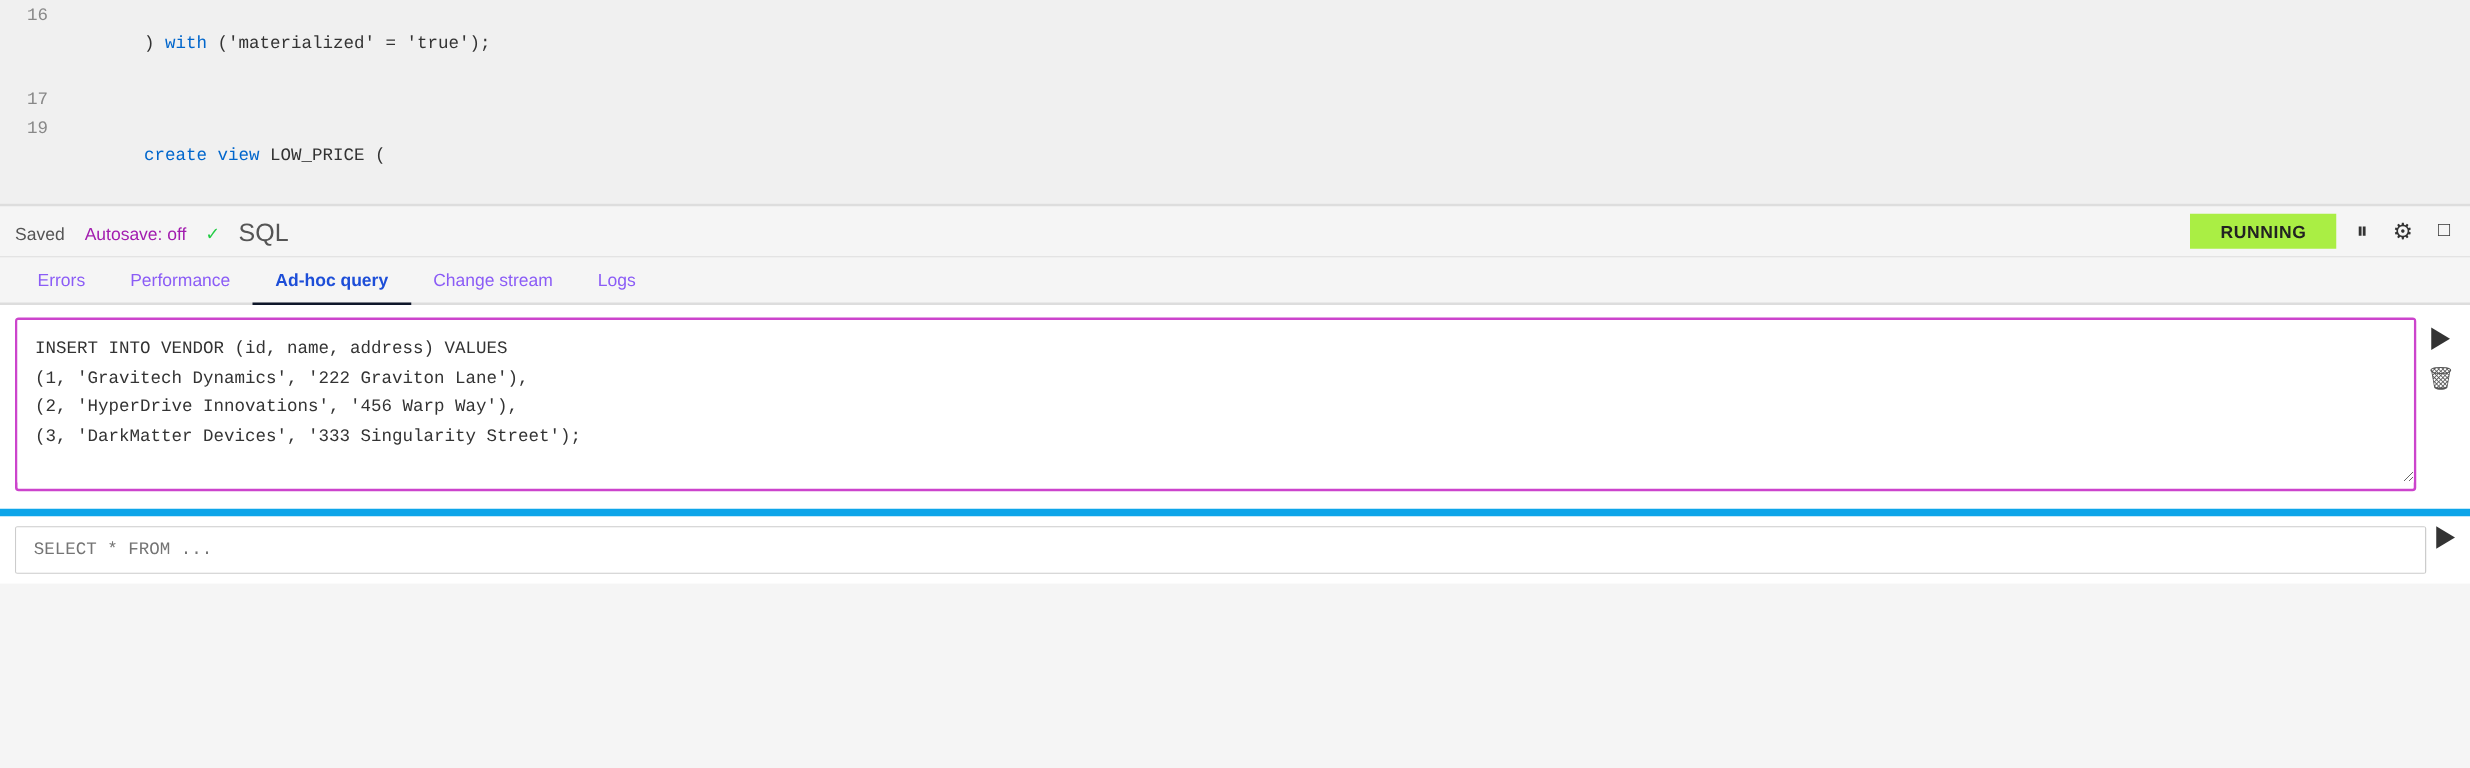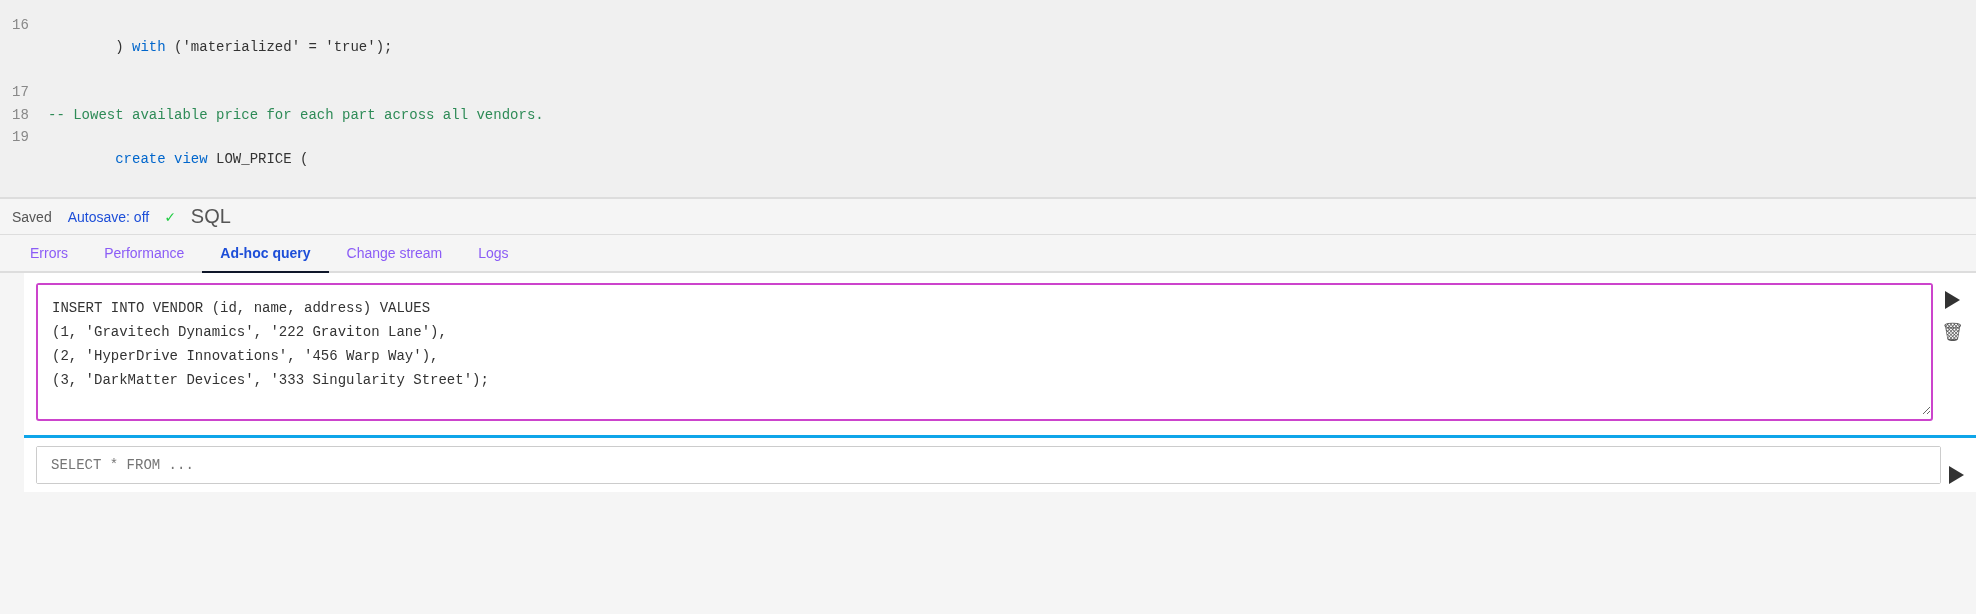--- a/index.html
+++ b/index.html
@@ -6,22 +6,23 @@
     body {
       font-family: 'Courier New', Courier, monospace;
       background: #f5f5f5;
       font-size: 14px;
       overflow: hidden;
     }
 
     
     .code-area {
       background: #f0f0f0;
-      padding: 12px 0 0 0;
+      padding: 0 0 0 0;
       border-bottom: 1px solid #ddd;
+      text-align: center;
     }
 
     .code-lines {
       padding: 2px 0 4px 0;
       line-height: 1.6;
     }
 
     .code-line {
       display: flex;
       align-items: baseline;
@@ -69,21 +70,21 @@
       gap: 12px;
     }
 
     .saved-label {
       color: #555;
       font-family: sans-serif;
       font-size: 14px;
     }
 
     .autosave-label {
-      color: #1d4ed8;
+      color: #a21caf;
       font-family: sans-serif;
       font-size: 14px;
     }
 
     .checkmark {
       color: #22cc44;
       font-size: 16px;
     }
 
     .sql-label {
@@ -154,21 +155,20 @@
     .tab.active {
       color: #1d4ed8;
       font-weight: 700;
       border-bottom: 2px solid #0f172a;
     }
 
     
     .main-content {
       background: #fff;
       padding: 0;
-      margin-left: 24px;
     }
 
     
     .query-block {
       display: flex;
       align-items: flex-start;
       padding: 10px 12px;
       gap: 8px;
     }
 
@@ -247,25 +247,25 @@
     .results-value {
       font-family: sans-serif;
       font-size: 16px;
       color: #222;
       margin-top: 4px;
     }
 
     
     .bottom-query-block {
       display: flex;
-      align-items: flex-end;
+      align-items: flex-start;
       padding: 8px 12px;
       margin-top: 4px;
       gap: 8px;
-      border-top: 3px solid #0ea5e9;
+      border-top: 6px solid #0ea5e9;
     }
 
     .bottom-input-wrapper {
       flex: 1;
       border: 1px solid #ccc;
       border-radius: 2px;
     }
 
     .bottom-input {
       width: 100%;
@@ -308,40 +308,48 @@
       <span class="code-text">
         ) <span class="kw-blue">with</span> ('materialized' = 'true');
       </span>
     </div>
 
     <div class="code-line">
       <span class="line-num">17</span>
       <span class="code-text">&nbsp;</span>
     </div>
 
-    <div class="code-line">
-      <span class="line-num">18</span>
-      <span class="code-text kw-comment">-- Lowest available price for each part across all vendors.</span>
-    </div>
 
     <div class="code-line">
       <span class="line-num">19</span>
       <span class="code-text">
         <span class="kw-blue">create view</span> LOW_PRICE (
       </span>
     </div>
   </div>
 </div>
 
 <div class="toolbar">
   <div class="toolbar-left">
     <span class="saved-label">Saved</span>
     <span class="autosave-label">Autosave: off</span>
     <span class="checkmark">✓</span>
     <span class="sql-label">SQL</span>
+  </div>
+  <div class="toolbar-right">
+    <button class="running-btn">RUNNING</button>
+    <button class="pause-btn" title="Pause">
+      <span>⏸</span>
+    </button>
+    <button class="settings-btn" title="Settings">
+      <span>⚙</span>
+    </button>
+    <button class="expand-btn" title="Expand">
+      <span>□</span>
+    </button>
   </div>
 </div>
 
 <div class="tabs">
   <div class="tab">Errors</div>
   <div class="tab">Performance</div>
   <div class="tab active">Ad-hoc query</div>
   <div class="tab">Change stream</div>
   <div class="tab">Logs</div>
 </div>

